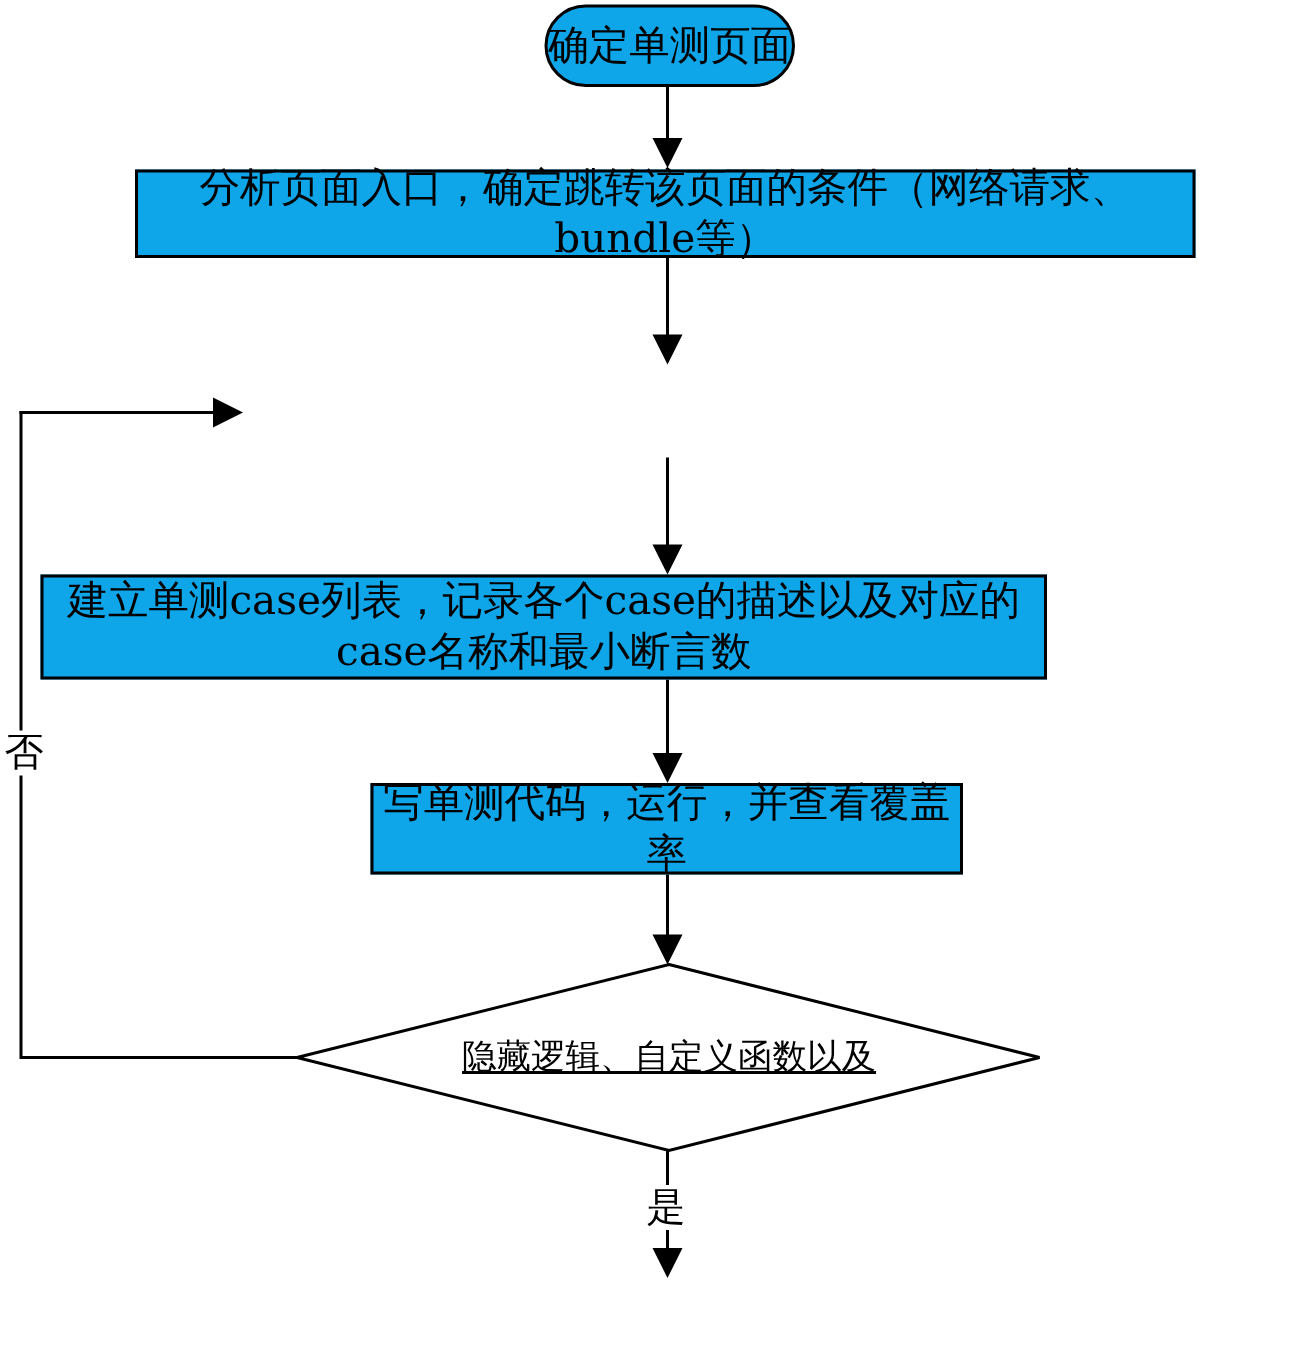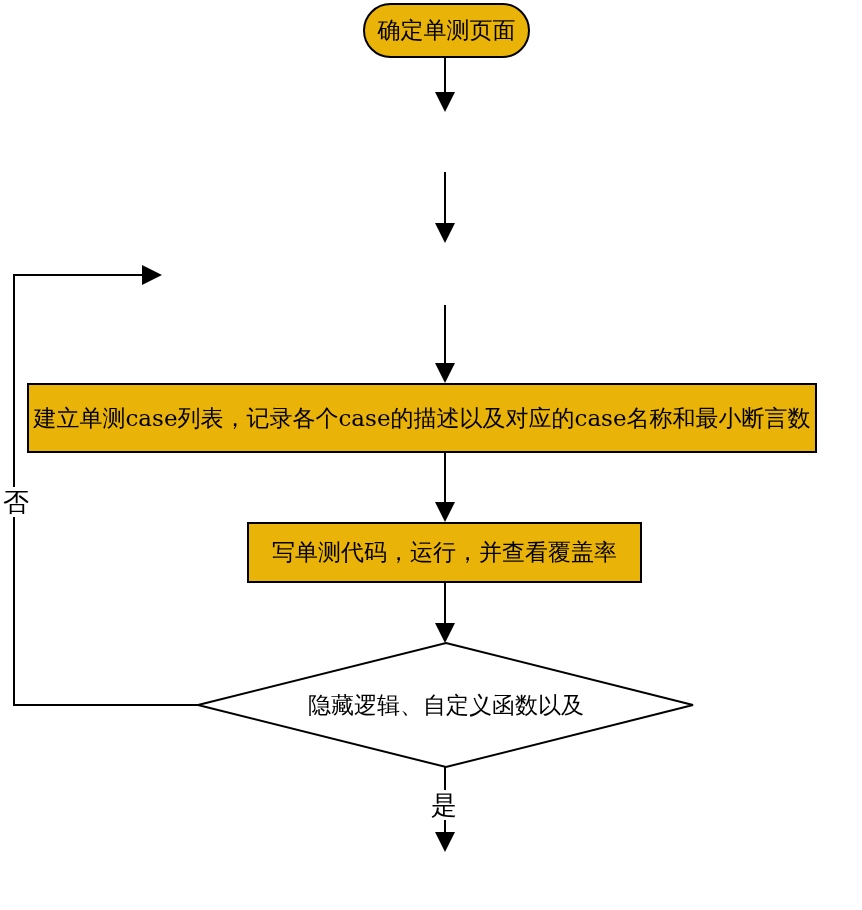--- a/index.html
+++ b/index.html
@@ -1,23 +1,23 @@
 <!DOCTYPE html>
 <html><head>
 <meta charset="utf-8">
 <style>
   html,body{margin:0;padding:0;background:#ffffff;}
   .canvas{
     position:relative;width:862px;height:910px;background:#ffffff;
     font-family:"DejaVu Serif","Liberation Serif",serif;color:#000;overflow:hidden;
   }
   .node{
-    position:absolute;box-sizing:border-box;border:2px solid #000;background:#eab308;
+    position:absolute;box-sizing:border-box;border:2px solid #000;background:#0ea5e9;
     display:flex;align-items:center;justify-content:center;text-align:center;
-    font-size:23px;line-height:1.25;z-index:2;
+    font-size:27px;line-height:1.25;z-index:2;
   }
   .terminator{border-radius:28px;}
   .line{position:absolute;background:#000;z-index:1;}
   .arrow-down{
     position:absolute;width:0;height:0;z-index:2;
     border-left:10px solid transparent;border-right:10px solid transparent;
     border-top:20px solid #000;
   }
   .arrow-right{
     position:absolute;width:0;height:0;z-index:2;
@@ -25,44 +25,47 @@
     border-left:20px solid #000;
   }
   .edge-label{
     position:absolute;z-index:3;background:#fff;font-size:26px;line-height:1;
     padding:2px 2px;text-align:center;
   }
   .diamond-svg{position:absolute;left:195px;top:641px;z-index:1;}
   .diamond-label{
     position:absolute;left:196px;top:641px;width:500px;height:129px;z-index:2;
     display:flex;flex-direction:column;align-items:center;justify-content:center;
-    font-size:23px;line-height:1.4;text-align:center;
+    font-size:23px;line-height:1.4;text-align:center;text-decoration:underline;
   }
 </style>
 </head>
 <body>
 
 <div class="canvas">
 
   <div class="node terminator" style="left:363px;top:3px;width:167px;height:55px;">
     <span>确定单测页面</span>
   </div>
 
   <div class="line" style="left:444px;top:57px;width:2px;height:36px;"></div>
   <div class="arrow-down" style="left:435px;top:92px;"></div>
 
+  <div class="node" style="left:90px;top:113px;width:707px;height:59px;">
+    <span>分析页面入口，确定跳转该页面的条件（网络请求、bundle等）</span>
+  </div>
 
   <div class="line" style="left:444px;top:172px;width:2px;height:52px;"></div>
   <div class="arrow-down" style="left:435px;top:223px;"></div>
 
 
   <div class="line" style="left:444px;top:305px;width:2px;height:59px;"></div>
   <div class="arrow-down" style="left:435px;top:363px;"></div>
 
-  <div class="node" style="left:27px;top:383px;width:790px;height:70px;">
+  <div class="node" style="left:27px;top:383px;width:671px;height:70px;">
     <span>建立单测case列表，记录各个case的描述以及对应的case名称和最小断言数</span>
   </div>
 
   <div class="line" style="left:444px;top:453px;width:2px;height:50px;"></div>
   <div class="arrow-down" style="left:435px;top:502px;"></div>
 
   <div class="node" style="left:247px;top:522px;width:395px;height:61px;align-items:center;">
     <span>写单测代码，运行，并查看覆盖率</span>
   </div>
 

